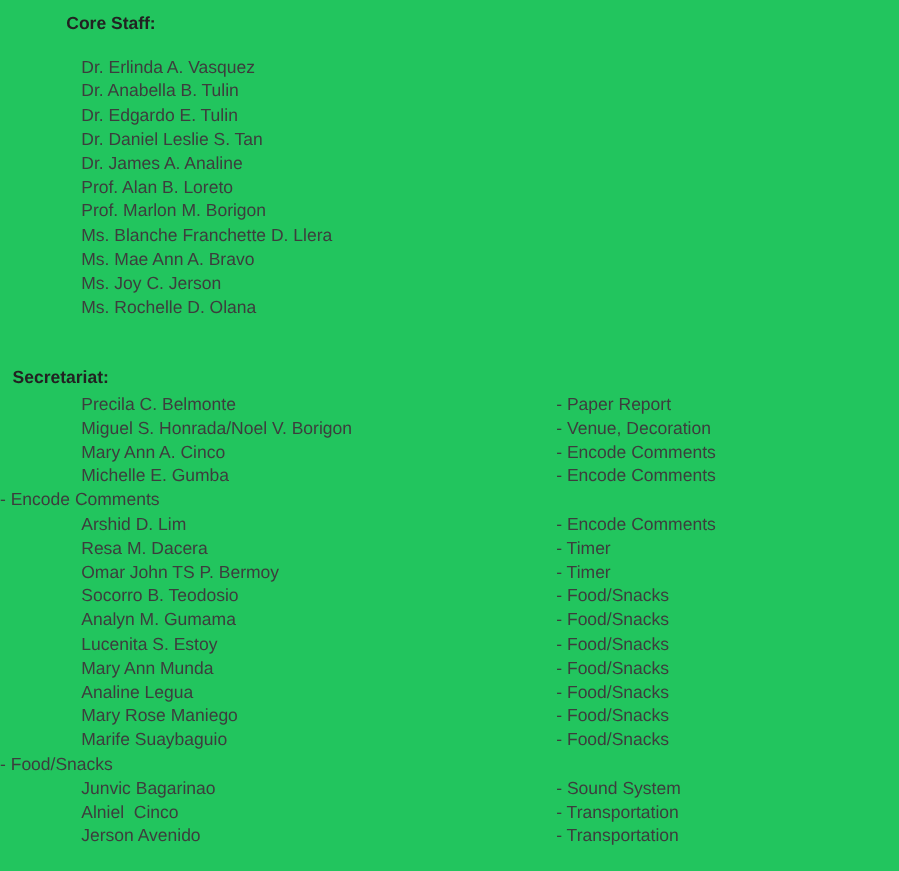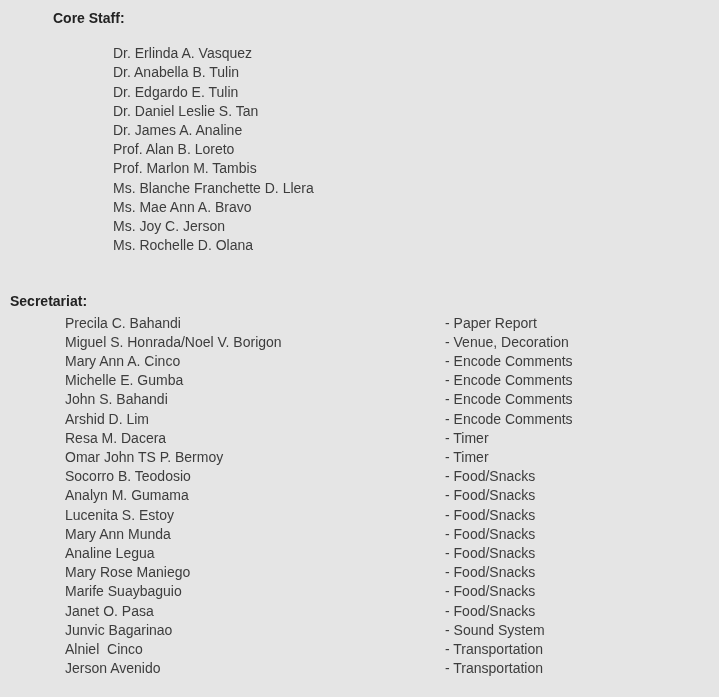--- a/index.html
+++ b/index.html
@@ -12,35 +12,34 @@
     height: 697px;
     overflow: hidden;
     font-family: "Liberation Sans", sans-serif;
     font-size: 14px;
     line-height: 19.2px;
     color: #3d3d3d;
   }
   .page {
     width: 719px;
     height: 697px;
-    background: #e5e5e5;
+    background: #22c55e;
   }
   .core-heading {
     padding-top: 9px;
     margin-left: 53px;
     font-weight: 700;
     color: #222222;
     white-space: pre-wrap;
   }
   .core-list {
     margin: 16px 0 0 65px;
   }
   .core-item {
     white-space: pre-wrap;
-    margin-left: 48px;
   }
   .sec-heading {
     margin: 37px 0 0 10px;
     font-weight: 700;
     color: #222222;
     white-space: pre-wrap;
   }
   .sec-list {
     margin-top: 2px;
   }
@@ -65,48 +64,47 @@
 
   <div class="core-heading">Core Staff:</div>
 
   <div class="core-list">
       <div class="core-item">Dr. Erlinda A. Vasquez</div>
       <div class="core-item">Dr. Anabella B. Tulin</div>
       <div class="core-item">Dr. Edgardo E. Tulin</div>
       <div class="core-item">Dr. Daniel Leslie S. Tan</div>
       <div class="core-item">Dr. James A. Analine</div>
       <div class="core-item">Prof. Alan B. Loreto</div>
-      <div class="core-item">Prof. Marlon M. Tambis</div>
+      <div class="core-item">Prof. Marlon M. Borigon</div>
       <div class="core-item">Ms. Blanche Franchette D. Llera</div>
       <div class="core-item">Ms. Mae Ann A. Bravo</div>
       <div class="core-item">Ms. Joy C. Jerson</div>
       <div class="core-item">Ms. Rochelle D. Olana</div>
     </div>
 
   <div class="sec-heading">Secretariat:</div>
 
   <div class="sec-list">
       <div class="sec-row">
-      <span class="sec-name">Precila C. Bahandi</span>
+      <span class="sec-name">Precila C. Belmonte</span>
       <span class="sec-role">- Paper Report</span>
     </div>
       <div class="sec-row">
       <span class="sec-name">Miguel S. Honrada/Noel V. Borigon</span>
       <span class="sec-role">- Venue, Decoration</span>
     </div>
       <div class="sec-row">
       <span class="sec-name">Mary Ann A. Cinco</span>
       <span class="sec-role">- Encode Comments</span>
     </div>
       <div class="sec-row">
       <span class="sec-name">Michelle E. Gumba</span>
       <span class="sec-role">- Encode Comments</span>
     </div>
       <div class="sec-row">
-      <span class="sec-name">John S. Bahandi</span>
       <span class="sec-role">- Encode Comments</span>
     </div>
       <div class="sec-row">
       <span class="sec-name">Arshid D. Lim</span>
       <span class="sec-role">- Encode Comments</span>
     </div>
       <div class="sec-row">
       <span class="sec-name">Resa M. Dacera</span>
       <span class="sec-role">- Timer</span>
     </div>
@@ -136,21 +134,20 @@
     </div>
       <div class="sec-row">
       <span class="sec-name">Mary Rose Maniego</span>
       <span class="sec-role">- Food/Snacks</span>
     </div>
       <div class="sec-row">
       <span class="sec-name">Marife Suaybaguio</span>
       <span class="sec-role">- Food/Snacks</span>
     </div>
       <div class="sec-row">
-      <span class="sec-name">Janet O. Pasa</span>
       <span class="sec-role">- Food/Snacks</span>
     </div>
       <div class="sec-row">
       <span class="sec-name">Junvic Bagarinao</span>
       <span class="sec-role">- Sound System</span>
     </div>
       <div class="sec-row">
       <span class="sec-name">Alniel  Cinco</span>
       <span class="sec-role">- Transportation</span>
     </div>

